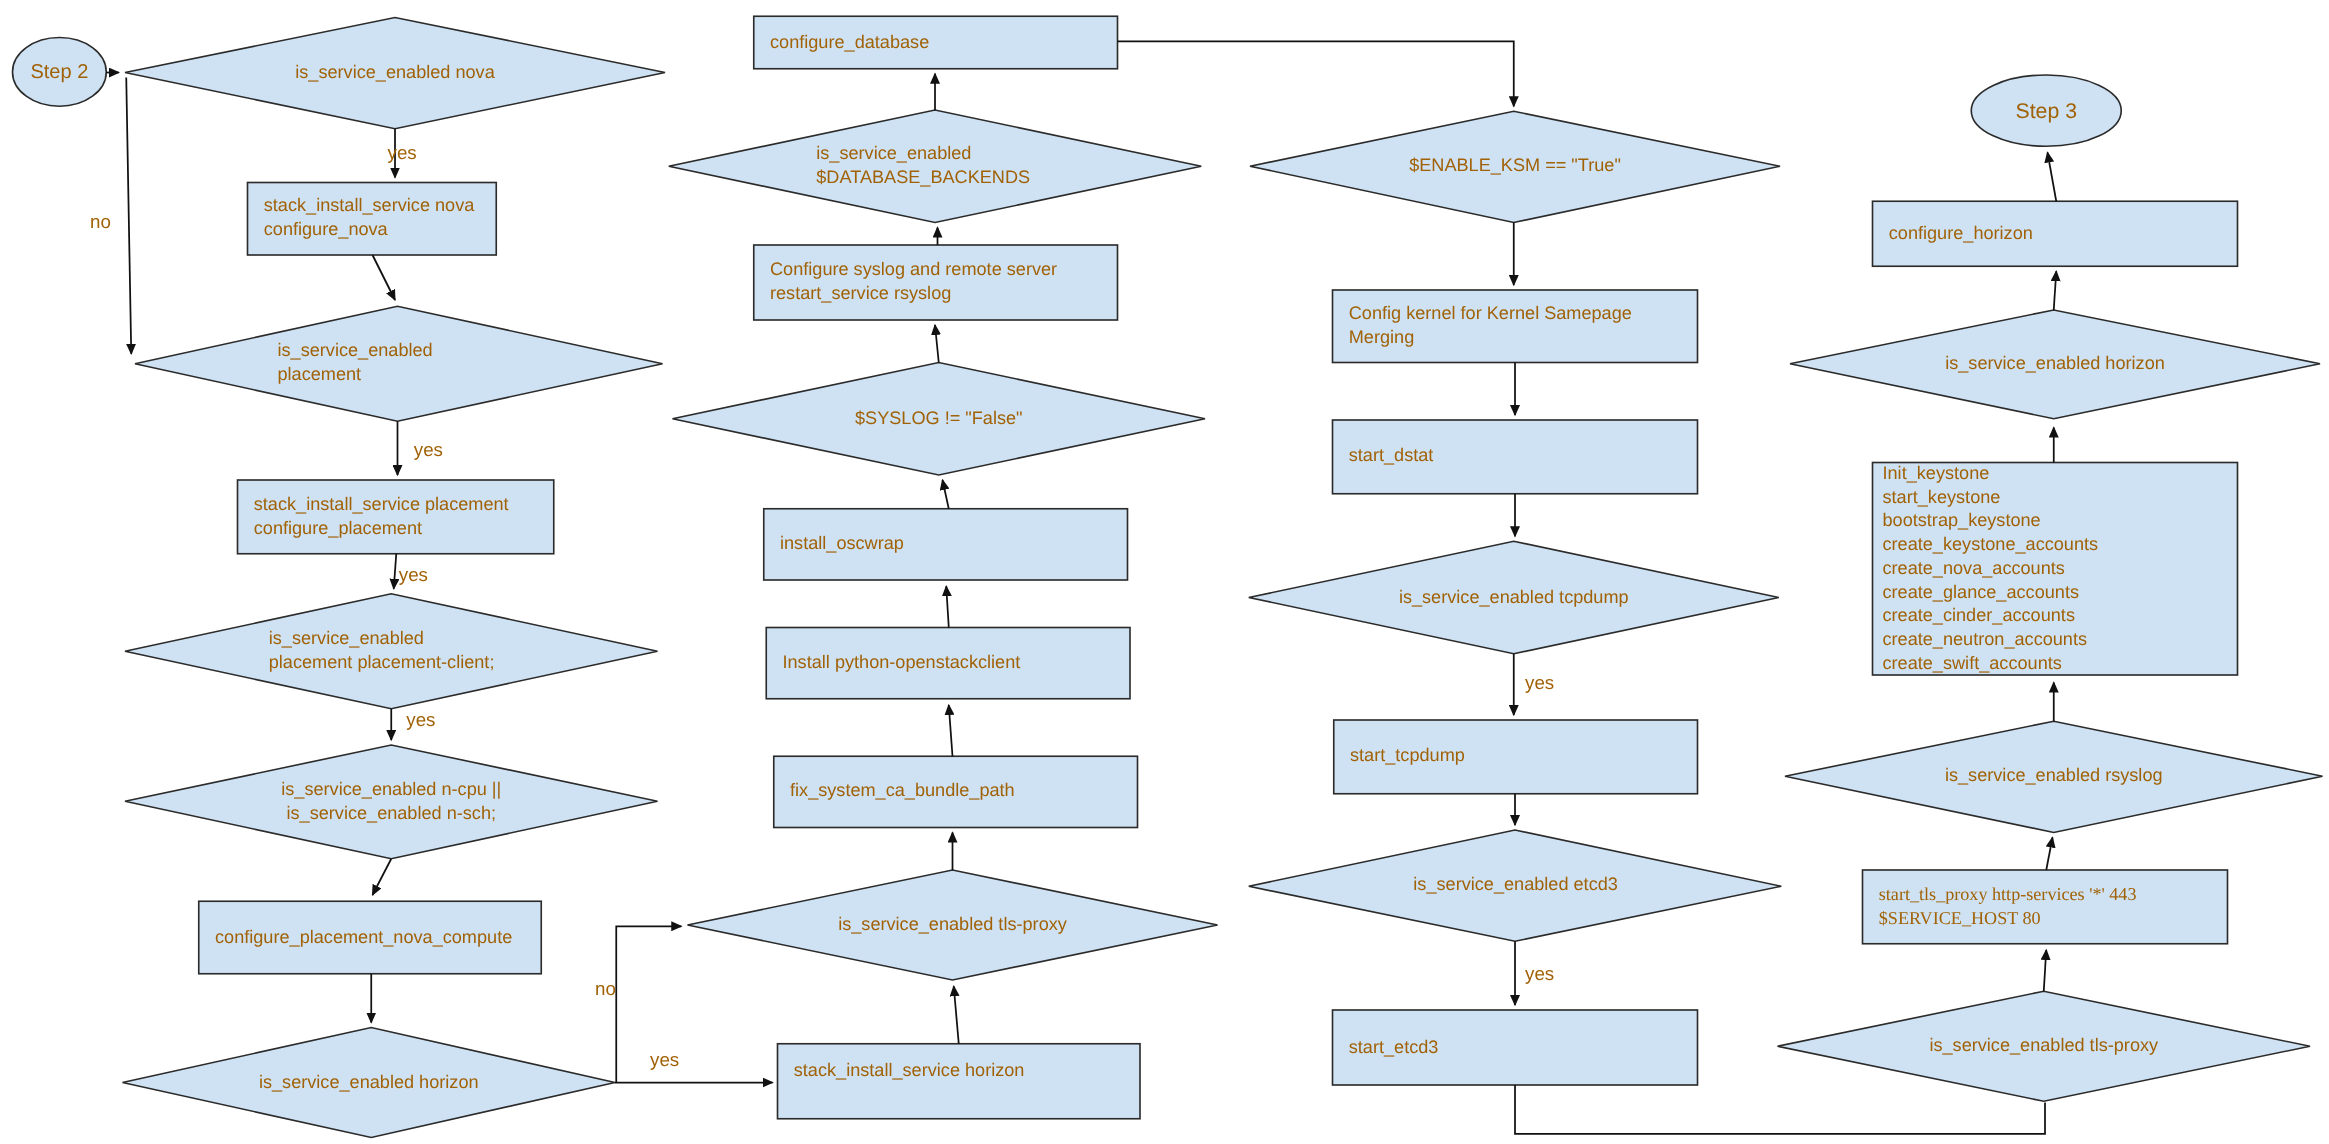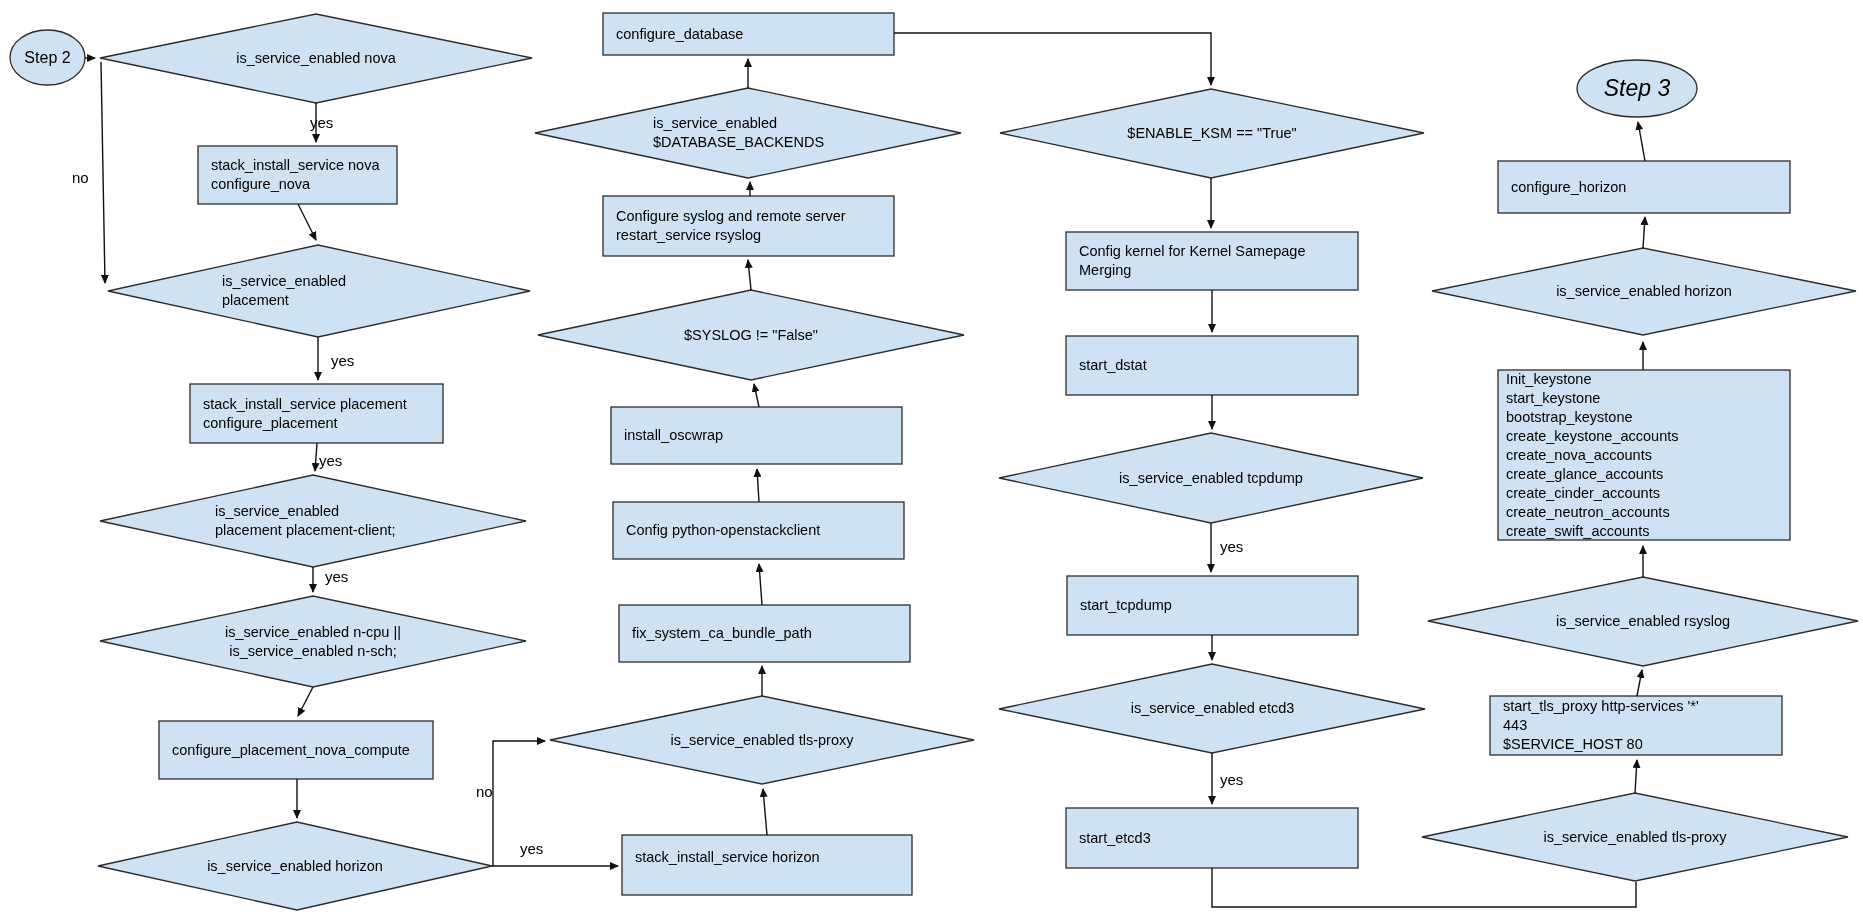--- a/index.html
+++ b/index.html
@@ -1,26 +1,26 @@
 <!DOCTYPE html>
 <html><head>
 <meta charset="utf-8">
 <style>
   html,body{margin:0;padding:0;background:#ffffff;}
   .canvas{position:relative;width:1863px;height:915px;background:#ffffff;overflow:hidden;
           font-family:"Liberation Sans",sans-serif;}
   .layer{position:absolute;left:0;top:0;}
   .shape{fill:#cfe2f3;stroke:#2b2b2b;stroke-width:1.3;}
   .edge{fill:none;stroke:#111111;stroke-width:1.4;}
-  .lbl{position:absolute;font-size:14.5px;line-height:19px;color:#000000;white-space:pre-line;}
+  .lbl{position:absolute;font-size:14.5px;line-height:19px;color:#a16207;white-space:pre-line;}
   .c{display:flex;align-items:center;justify-content:center;text-align:center;}
   .rl{display:flex;align-items:center;text-align:left;padding-left:13px;box-sizing:border-box;}
   .elbl{font-size:15px;}
   .term{font-size:16px;}
-  .term3{font-size:23px;font-style:italic;}
+  .term3{font-size:17px;}
 </style>
 </head>
 <body>
 
 <div class="canvas">
 
   <svg class="layer" width="1863" height="915" viewBox="0 0 1863 915">
     <defs>
       <marker id="arw" markerWidth="10" markerHeight="8" refX="8" refY="4" orient="auto" markerUnits="userSpaceOnUse">
         <path d="M0,0 L9,4 L0,8 z" fill="#111111"></path>
@@ -108,21 +108,21 @@
 configure_placement</div>
   <div class="lbl" style="left:215px;top:502px;">is_service_enabled
 placement placement-client;</div>
   <div class="lbl c" style="left:100px;top:596px;width:426px;height:91px;">is_service_enabled n-cpu ||
 is_service_enabled n-sch;</div>
   <div class="lbl rl" style="left:159px;top:721px;width:274px;height:58px;">configure_placement_nova_compute</div>
   <div class="lbl c" style="left:98px;top:822px;width:394px;height:88px;">is_service_enabled horizon</div>
   <div class="lbl rl" style="left:622px;top:835px;width:290px;height:44px;border-radius:24px;">stack_install_service horizon</div>
   <div class="lbl c" style="left:550px;top:696px;width:424px;height:88px;">is_service_enabled tls-proxy</div>
   <div class="lbl rl" style="left:619px;top:605px;width:291px;height:57px;">fix_system_ca_bundle_path</div>
-  <div class="lbl rl" style="left:613px;top:502px;width:291px;height:57px;">Config python-openstackclient</div>
+  <div class="lbl rl" style="left:613px;top:502px;width:291px;height:57px;">Install python-openstackclient</div>
   <div class="lbl rl" style="left:611px;top:407px;width:291px;height:57px;">install_oscwrap</div>
   <div class="lbl c" style="left:538px;top:290px;width:426px;height:90px;">$SYSLOG != "False"</div>
   <div class="lbl rl" style="left:603px;top:196px;width:291px;height:60px;">Configure syslog and remote server
 restart_service rsyslog</div>
   <div class="lbl" style="left:653px;top:114px;">is_service_enabled
 $DATABASE_BACKENDS</div>
   <div class="lbl rl" style="left:603px;top:13px;width:291px;height:42px;">configure_database</div>
   <div class="lbl c" style="left:1000px;top:89px;width:424px;height:89px;">$ENABLE_KSM == "True"</div>
   <div class="lbl rl" style="left:1066px;top:232px;width:292px;height:58px;">Config kernel for Kernel Samepage
 Merging</div>
@@ -137,21 +137,21 @@
   <div class="lbl rl" style="left:1498px;top:370px;width:292px;height:170px;padding-left:8px;">Init_keystone
 start_keystone
 bootstrap_keystone
 create_keystone_accounts
 create_nova_accounts
 create_glance_accounts
 create_cinder_accounts
 create_neutron_accounts
 create_swift_accounts</div>
   <div class="lbl c" style="left:1428px;top:577px;width:430px;height:89px;">is_service_enabled rsyslog</div>
-  <div class="lbl rl" style="left:1490px;top:696px;width:232px;height:59px;">start_tls_proxy http-services '*' 443
+  <div class="lbl rl" style="left:1490px;top:696px;width:232px;height:59px;font-family:Liberation Serif, serif;">start_tls_proxy http-services '*' 443
 $SERVICE_HOST 80</div>
   <div class="lbl c" style="left:1422px;top:793px;width:426px;height:88px;">is_service_enabled tls-proxy</div>
 
   <span class="lbl elbl" style="left:310px;top:113px;">yes</span>
   <span class="lbl elbl" style="left:72px;top:168px;">no</span>
   <span class="lbl elbl" style="left:331px;top:351px;">yes</span>
   <span class="lbl elbl" style="left:319px;top:451px;">yes</span>
   <span class="lbl elbl" style="left:325px;top:567px;">yes</span>
   <span class="lbl elbl" style="left:520px;top:839px;">yes</span>
   <span class="lbl elbl" style="left:476px;top:782px;">no</span>

